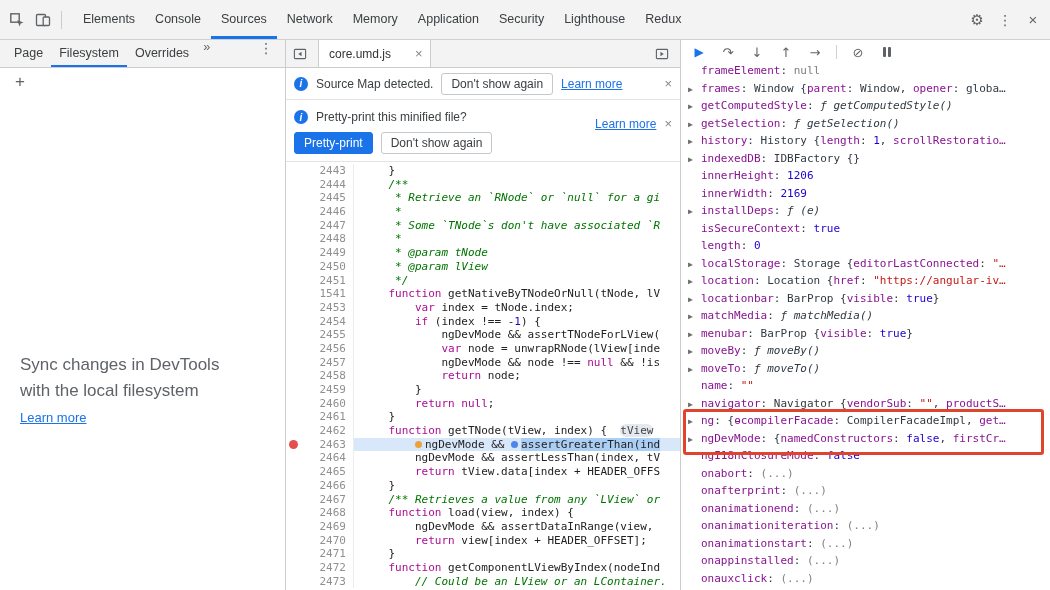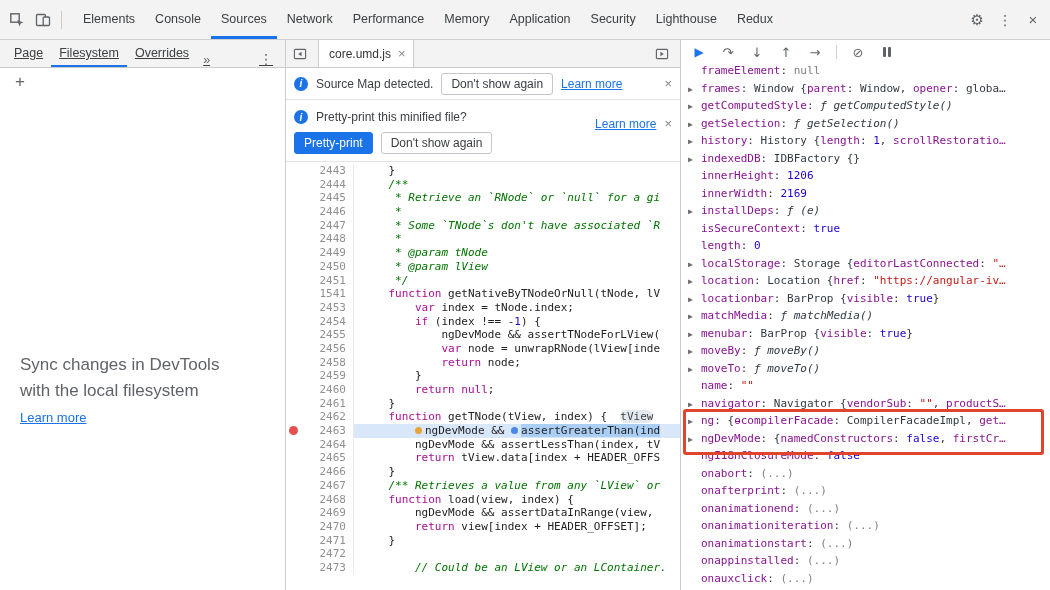--- a/index.html
+++ b/index.html
@@ -11,35 +11,35 @@
   .tbtn svg{display:block;}
   .vsep{width:1px;height:18px;background:#ccc;margin:0 5px;}
   .main-tabs{display:flex;height:39px;align-items:stretch;margin-left:6px;}
   .main-tab{padding:0 10px;line-height:39px;color:#3c4043;cursor:pointer;white-space:nowrap;}
   .main-tab.selected{box-shadow:inset 0 -3px 0 #1a73e8;}
   .tt-right{margin-left:auto;display:flex;align-items:center;gap:2px;}
   .kebab{font-size:14px;color:#5f6368;}
   
   .panels{display:flex;height:550px;}
   .left-panel{width:285px;flex:none;border-right:1px solid #ccc;display:flex;flex-direction:column;background:#fff;}
-  .left-tabs{height:27px;flex:none;border-bottom:1px solid #ccc;background:#f3f3f3;display:flex;align-items:flex-end;padding:0 6px;text-decoration:underline;}
+  .left-tabs{height:27px;flex:none;border-bottom:1px solid #ccc;background:#f3f3f3;display:flex;align-items:flex-start;padding:0 6px;}
   .tabs-flow{display:flex;height:100%;}
   .side-tab{padding:0 8px;line-height:27px;cursor:pointer;color:#3c4043;white-space:nowrap;}
   .side-tab.selected{box-shadow:inset 0 -2px 0 #1a73e8;}
   .chev{color:#5f6368;padding:0 6px;cursor:pointer;}
   .left-tabs .kebab{margin-left:auto;padding:0 6px;cursor:pointer;}
   .left-body{flex:1;position:relative;}
   .plus-btn{position:absolute;top:2px;left:8px;width:24px;height:24px;display:flex;align-items:center;justify-content:center;font-size:17px;color:#5f6368;cursor:pointer;}
   .sync-box{position:absolute;top:284px;left:20px;width:228px;color:#5f6368;font-size:17px;line-height:1.5;}
   .sync-learn{position:absolute;top:342px;left:20px;color:#1a73e8;font-size:13px;text-decoration:underline;cursor:pointer;}
   
   .mid-panel{width:394px;flex:none;border-right:1px solid #ccc;display:flex;flex-direction:column;background:#fff;}
   .editor-tabs{height:27px;flex:none;border-bottom:1px solid #ccc;background:#f3f3f3;display:flex;align-items:center;padding:0 4px;}
   .strip-icon{width:20px;height:20px;display:flex;align-items:center;justify-content:center;color:#5f6368;cursor:pointer;}
-  .editor-tab{height:27px;display:flex;align-items:center;gap:7px;background:#fff;border-left:1px solid #ccc;border-right:1px solid #ccc;padding:0 7px 0 10px;margin-left:8px;font-size:12px;color:#333;cursor:pointer;}
+  .editor-tab{height:27px;display:flex;align-items:center;gap:24px;background:#fff;border-left:1px solid #ccc;border-right:1px solid #ccc;padding:0 7px 0 10px;margin-left:8px;font-size:12px;color:#333;cursor:pointer;}
   .tab-close{color:#80868b;font-size:13px;cursor:pointer;}
   .strip-icon.right{margin-left:auto;margin-right:4px;}
   .infobar1{height:31px;flex:none;border-bottom:1px solid #e3e3e3;display:flex;align-items:center;gap:8px;padding:0 8px;font-size:12px;background:#fff;}
   .info-icon{width:14px;height:14px;flex:none;border-radius:50%;background:#1a73e8;color:#fff;font-size:10px;font-weight:bold;font-style:italic;display:flex;align-items:center;justify-content:center;}
   .ib-msg{color:#3c4043;white-space:nowrap;}
   .ib-btn{font-family:"Liberation Sans",sans-serif;font-size:12px;color:#3c4043;background:#fff;border:1px solid #c4c7cb;border-radius:3px;padding:3px 9px;cursor:pointer;white-space:nowrap;}
   .ib-btn.primary{background:#1a73e8;border-color:#1a73e8;color:#fff;}
   .ib-link{color:#1a73e8;text-decoration:underline;cursor:pointer;white-space:nowrap;}
   .ib-close{color:#80868b;font-size:13px;cursor:pointer;margin-left:auto;}
   .infobar2{height:61px;flex:none;border-bottom:1px solid #e3e3e3;position:relative;background:#fff;font-size:12px;}
@@ -101,21 +101,20 @@
           <rect x="1.5" y="2.5" width="9" height="11" rx="1" fill="none" stroke="currentColor" stroke-width="1.3"></rect>
           <rect x="8.2" y="5" width="6.3" height="8.5" rx="1" fill="#f3f3f3" stroke="currentColor" stroke-width="1.3"></rect>
         </svg>
     </div>
     <div class="vsep"></div>
     <div class="main-tabs">
         <div class="main-tab">Elements</div>
         <div class="main-tab">Console</div>
         <div class="main-tab selected">Sources</div>
         <div class="main-tab">Network</div>
-        <div class="main-tab">Performance</div>
         <div class="main-tab">Memory</div>
         <div class="main-tab">Application</div>
         <div class="main-tab">Security</div>
         <div class="main-tab">Lighthouse</div>
         <div class="main-tab">Redux</div>
       </div>
     <div class="tt-right">
       <div class="tbtn">⚙</div>
       <div class="tbtn kebab">⋮</div>
       <div class="tbtn">×</div>
@@ -191,35 +190,36 @@
             <div class="code-row"><div class="gutter"><span class="lnum">2447</span></div><div class="code-text"><span class="tok-c">     * Some `TNode`s don't have associated `R</span></div></div>
             <div class="code-row"><div class="gutter"><span class="lnum">2448</span></div><div class="code-text"><span class="tok-c">     *</span></div></div>
             <div class="code-row"><div class="gutter"><span class="lnum">2449</span></div><div class="code-text"><span class="tok-c">     * @param tNode</span></div></div>
             <div class="code-row"><div class="gutter"><span class="lnum">2450</span></div><div class="code-text"><span class="tok-c">     * @param lView</span></div></div>
             <div class="code-row"><div class="gutter"><span class="lnum">2451</span></div><div class="code-text"><span class="tok-c">     */</span></div></div>
             <div class="code-row"><div class="gutter"><span class="lnum">1541</span></div><div class="code-text"><span class="tok-p">    </span><span class="tok-k">function</span><span class="tok-p"> getNativeByTNodeOrNull(tNode, lV</span></div></div>
             <div class="code-row"><div class="gutter"><span class="lnum">2453</span></div><div class="code-text"><span class="tok-p">        </span><span class="tok-k">var</span><span class="tok-p"> index = tNode.index;</span></div></div>
             <div class="code-row"><div class="gutter"><span class="lnum">2454</span></div><div class="code-text"><span class="tok-p">        </span><span class="tok-k">if</span><span class="tok-p"> (index !== -</span><span class="tok-n">1</span><span class="tok-p">) {</span></div></div>
             <div class="code-row"><div class="gutter"><span class="lnum">2455</span></div><div class="code-text"><span class="tok-p">            ngDevMode &amp;&amp; assertTNodeForLView(</span></div></div>
             <div class="code-row"><div class="gutter"><span class="lnum">2456</span></div><div class="code-text"><span class="tok-p">            </span><span class="tok-k">var</span><span class="tok-p"> node = unwrapRNode(lView[inde</span></div></div>
+            <div class="code-row"><div class="gutter"><span class="lnum">2457</span></div><div class="code-text"><span class="tok-p">            ngDevMode &amp;&amp; node !== </span><span class="tok-k">null</span><span class="tok-p"> &amp;&amp; !is</span></div></div>
             <div class="code-row"><div class="gutter"><span class="lnum">2458</span></div><div class="code-text"><span class="tok-p">            </span><span class="tok-k">return</span><span class="tok-p"> node;</span></div></div>
             <div class="code-row"><div class="gutter"><span class="lnum">2459</span></div><div class="code-text"><span class="tok-p">        }</span></div></div>
             <div class="code-row"><div class="gutter"><span class="lnum">2460</span></div><div class="code-text"><span class="tok-p">        </span><span class="tok-k">return</span><span class="tok-p"> </span><span class="tok-k">null</span><span class="tok-p">;</span></div></div>
             <div class="code-row"><div class="gutter"><span class="lnum">2461</span></div><div class="code-text"><span class="tok-p">    }</span></div></div>
             <div class="code-row"><div class="gutter"><span class="lnum">2462</span></div><div class="code-text"><span class="tok-p">    </span><span class="tok-k">function</span><span class="tok-p"> getTNode(tView, index) {  </span><span class="tok-ghost">tView</span></div></div>
             <div class="code-row exec"><div class="gutter"><span class="bp-dot"></span><span class="lnum">2463</span></div><div class="code-text"><span class="tok-p">        </span><span class="inline-dot orange"></span><span class="tok-p">ngDevMode</span><span class="tok-p"> &amp;&amp; </span><span class="inline-dot blue"></span><span class="tok-sel">assertGreaterThan(ind</span></div></div>
             <div class="code-row"><div class="gutter"><span class="lnum">2464</span></div><div class="code-text"><span class="tok-p">        ngDevMode &amp;&amp; assertLessThan(index, tV</span></div></div>
             <div class="code-row"><div class="gutter"><span class="lnum">2465</span></div><div class="code-text"><span class="tok-p">        </span><span class="tok-k">return</span><span class="tok-p"> tView.data[index + HEADER_OFFS</span></div></div>
             <div class="code-row"><div class="gutter"><span class="lnum">2466</span></div><div class="code-text"><span class="tok-p">    }</span></div></div>
             <div class="code-row"><div class="gutter"><span class="lnum">2467</span></div><div class="code-text"><span class="tok-c">    /** Retrieves a value from any `LView` or</span></div></div>
             <div class="code-row"><div class="gutter"><span class="lnum">2468</span></div><div class="code-text"><span class="tok-p">    </span><span class="tok-k">function</span><span class="tok-p"> load(view, index) {</span></div></div>
             <div class="code-row"><div class="gutter"><span class="lnum">2469</span></div><div class="code-text"><span class="tok-p">        ngDevMode &amp;&amp; assertDataInRange(view,</span></div></div>
             <div class="code-row"><div class="gutter"><span class="lnum">2470</span></div><div class="code-text"><span class="tok-p">        </span><span class="tok-k">return</span><span class="tok-p"> view[index + HEADER_OFFSET];</span></div></div>
             <div class="code-row"><div class="gutter"><span class="lnum">2471</span></div><div class="code-text"><span class="tok-p">    }</span></div></div>
-            <div class="code-row"><div class="gutter"><span class="lnum">2472</span></div></div>
+            <div class="code-row"><div class="gutter"><span class="lnum">2472</span></div><div class="code-text"><span class="tok-p">    </span><span class="tok-k">function</span><span class="tok-p"> getComponentLViewByIndex(nodeInd</span></div></div>
             <div class="code-row"><div class="gutter"><span class="lnum">2473</span></div><div class="code-text"><span class="tok-c">        // Could be an LView or an LContainer.</span></div></div>
           </div>
       </div>
     </div>
 
     <div class="right-panel">
       <div class="debug-toolbar">
           <div class="dbg-icon resume">▶</div>
           <div class="dbg-icon">↷</div>
           <div class="dbg-icon">↓</div>

